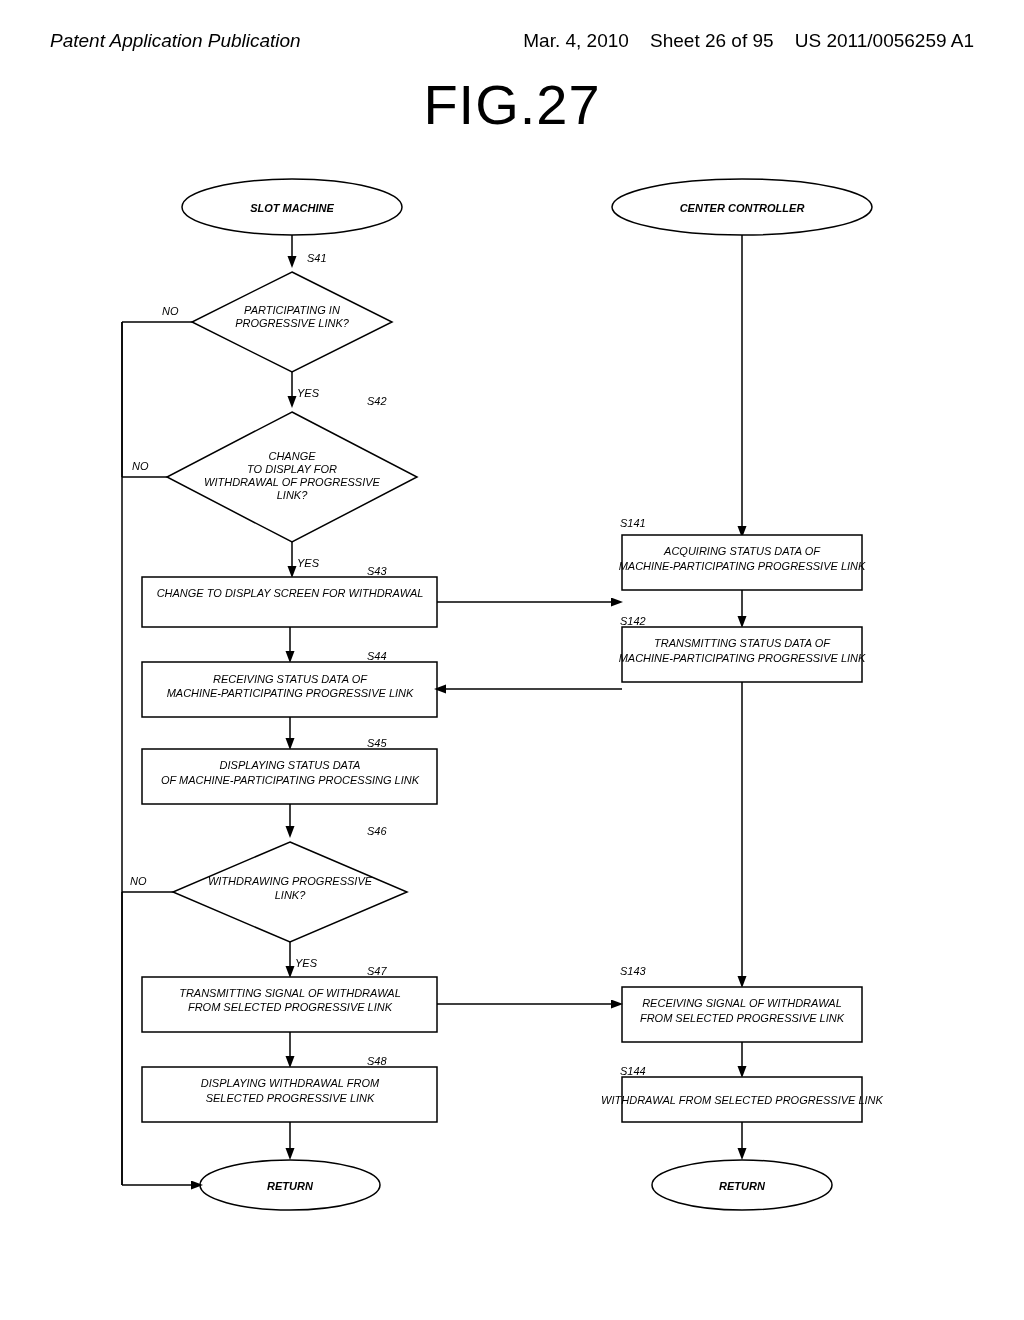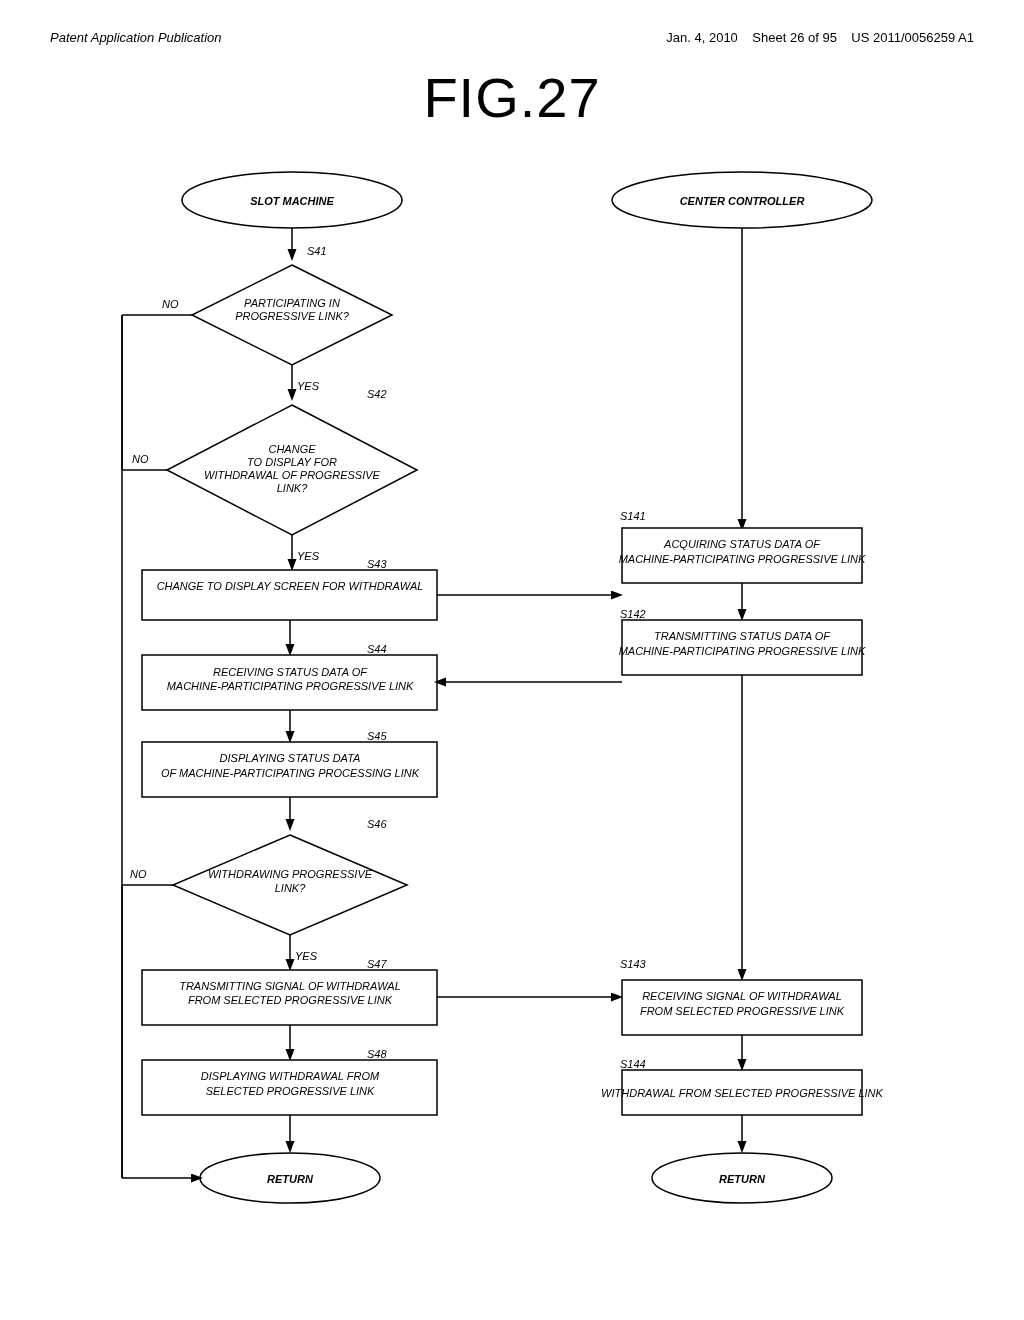--- a/index.html
+++ b/index.html
@@ -16,21 +16,21 @@
       min-height: 1320px;
       background: #fff;
       padding: 30px 50px;
       position: relative;
     }
     .header {
       display: flex;
       justify-content: space-between;
       align-items: flex-start;
       margin-bottom: 20px;
-      font-size: 13px;
+      font-size: 19px;
     }
     .header-left { font-style: italic; }
     .header-right { text-align: right; }
     .figure-title {
       text-align: center;
       font-size: 56px;
       font-weight: normal;
       margin: 20px 0 10px 0;
       letter-spacing: 1px;
     }
@@ -56,21 +56,21 @@
       font-size: 11px;
     }
   </style>
 </head>
 <body>
 
 <div class="page">
   <div class="header">
     <div class="header-left">Patent Application Publication</div>
     <div class="header-right">
-      <span>Jan. 4, 2010</span>&nbsp;&nbsp;&nbsp;
+      <span>Mar. 4, 2010</span>&nbsp;&nbsp;&nbsp;
       <span>Sheet 26 of 95</span>&nbsp;&nbsp;&nbsp;
       <span>US 2011/0056259 A1</span>
     </div>
   </div>
 
   <div class="figure-title">FIG.27</div>
 
   <div class="diagram-container">
     <svg viewBox="0 0 900 1100" xmlns="http://www.w3.org/2000/svg">
 

